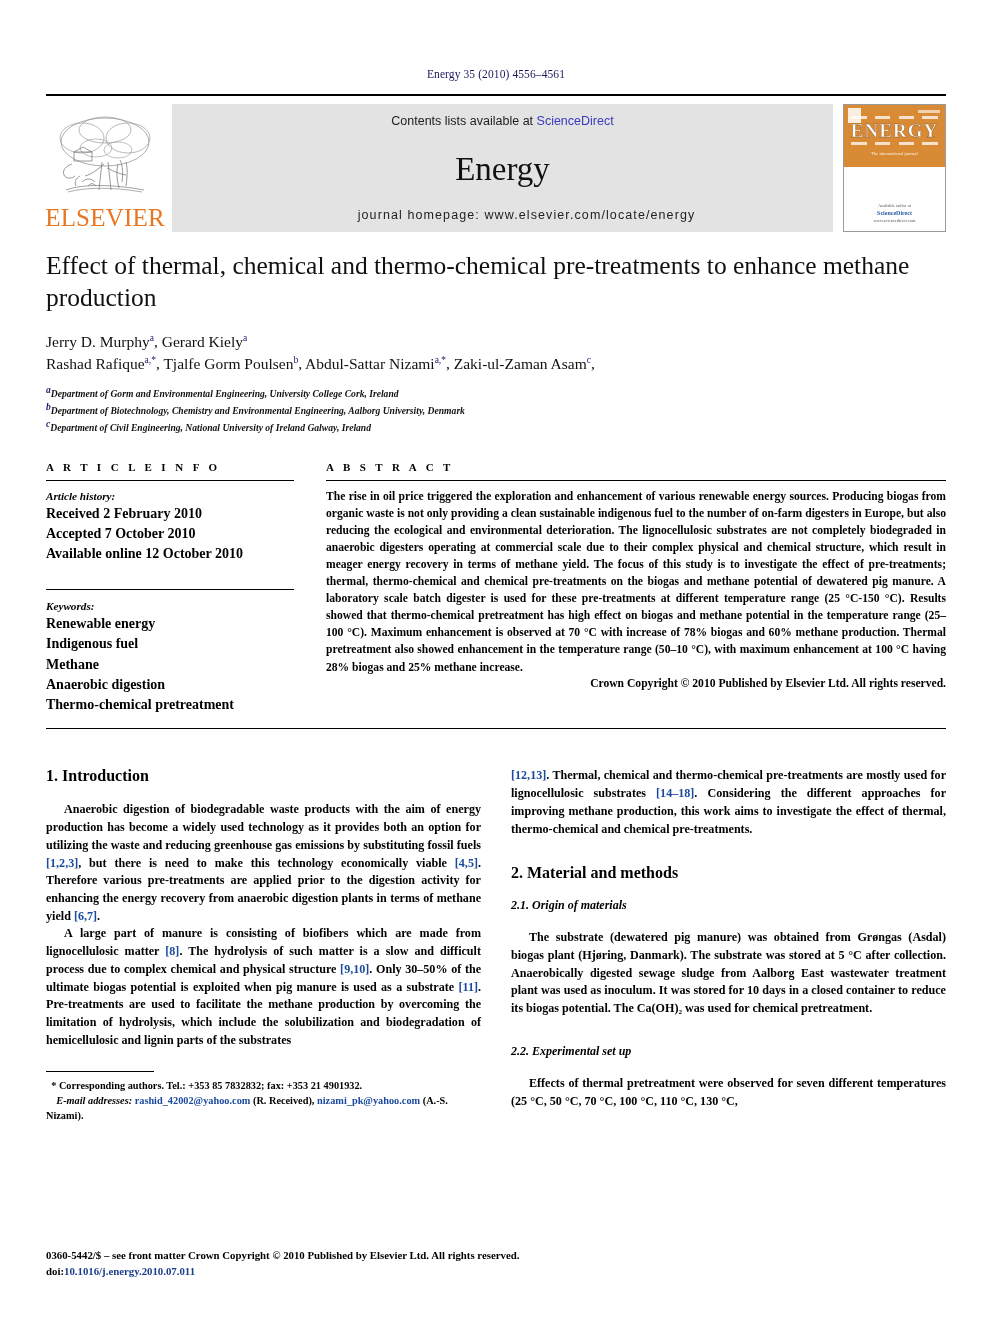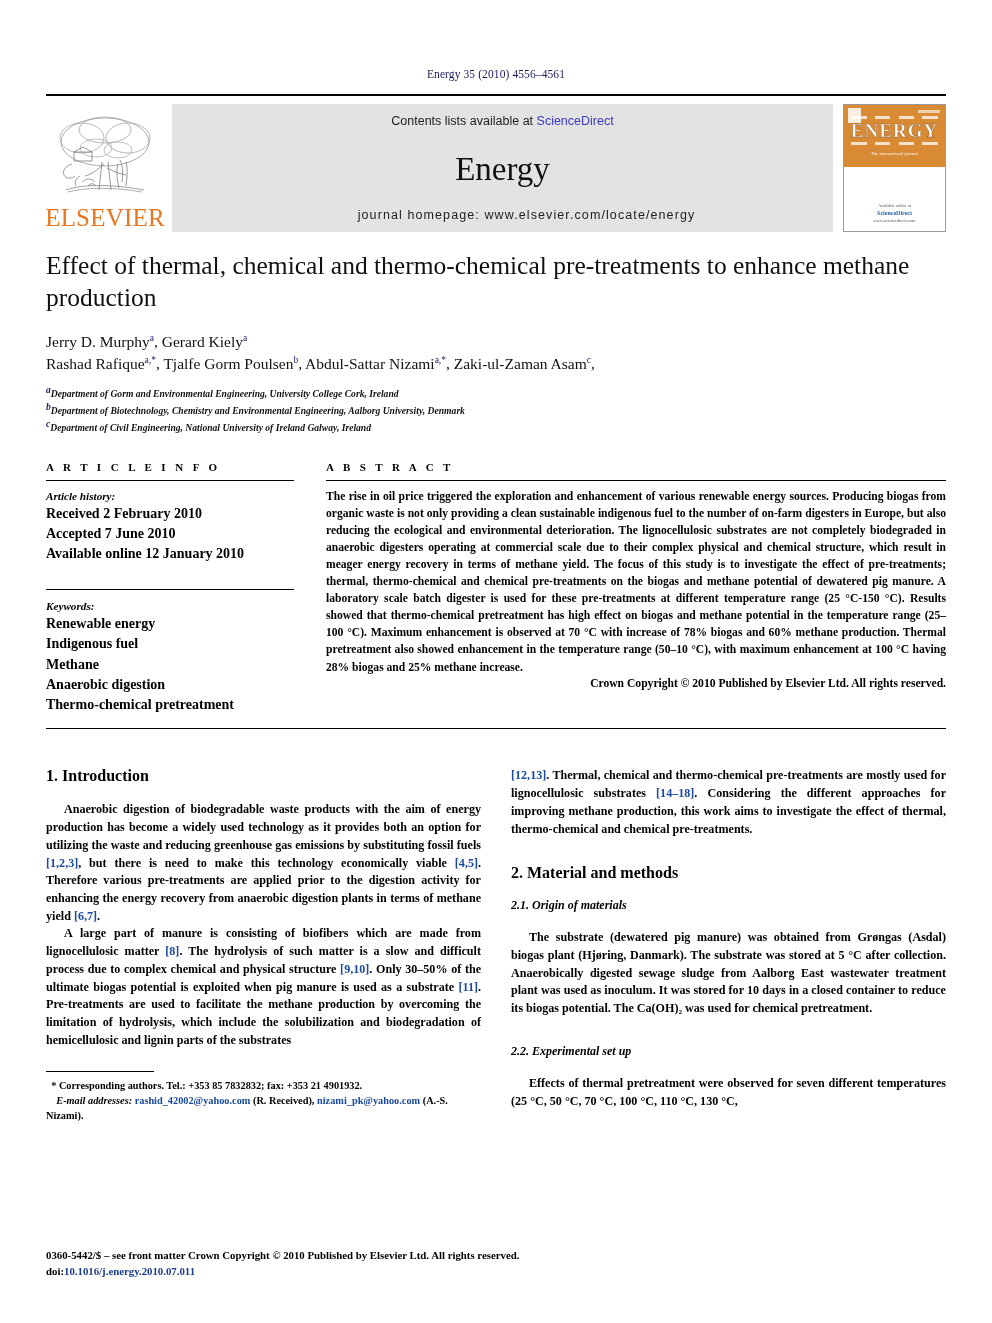--- a/index.html
+++ b/index.html
@@ -393,22 +393,22 @@
     </div>
   </div>
 
   <div class="info-abstract">
 
     <div class="col-info">
       <div class="sec-head">A R T I C L E   I N F O</div>
       <div class="rule-left-top"></div>
       <div class="hist-label">Article history:</div>
       <div class="info-line">Received 2 February 2010</div>
-      <div class="info-line">Accepted 7 June 2010</div>
-      <div class="info-line">Available online 12 January 2010</div>
+      <div class="info-line">Accepted 7 October 2010</div>
+      <div class="info-line">Available online 12 October 2010</div>
 
       <div class="kw-group">
         <div class="hr-thin"></div>
         <div class="kw-label">Keywords:</div>
         <div class="info-line">Renewable energy</div>
         <div class="info-line">Indigenous fuel</div>
         <div class="info-line">Methane</div>
         <div class="info-line">Anaerobic digestion</div>
         <div class="info-line">Thermo-chemical pretreatment</div>
       </div>

